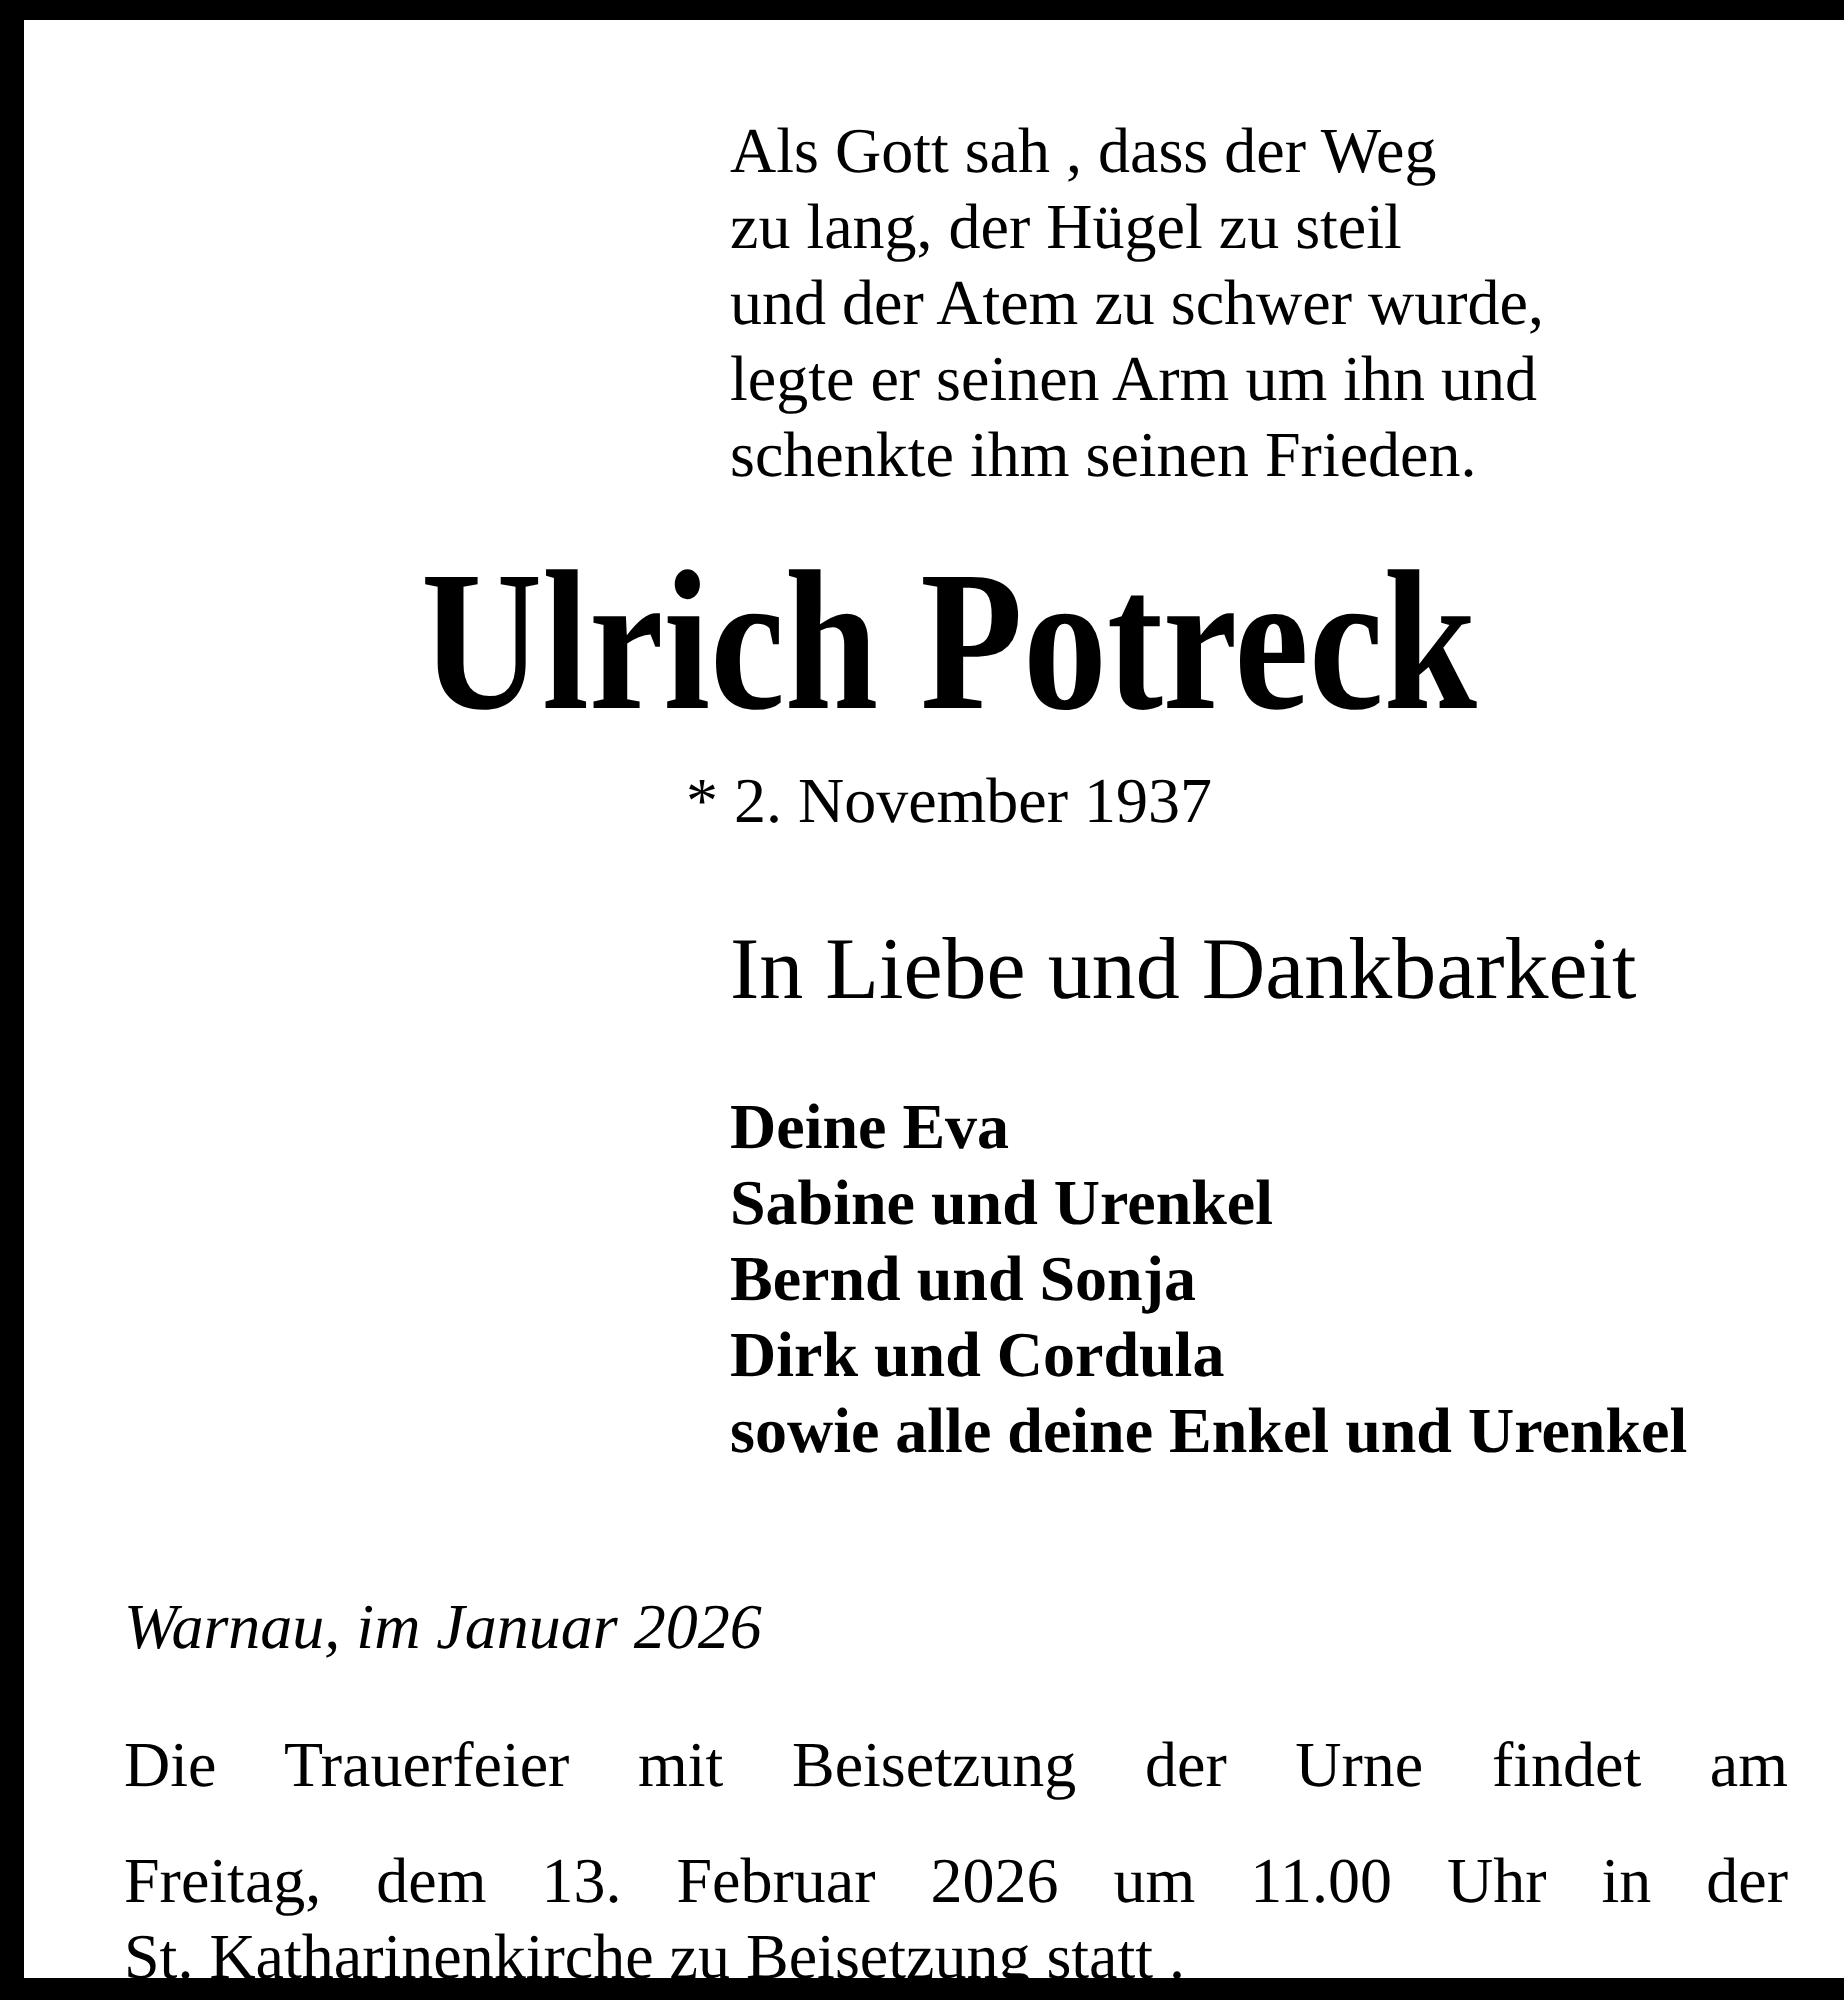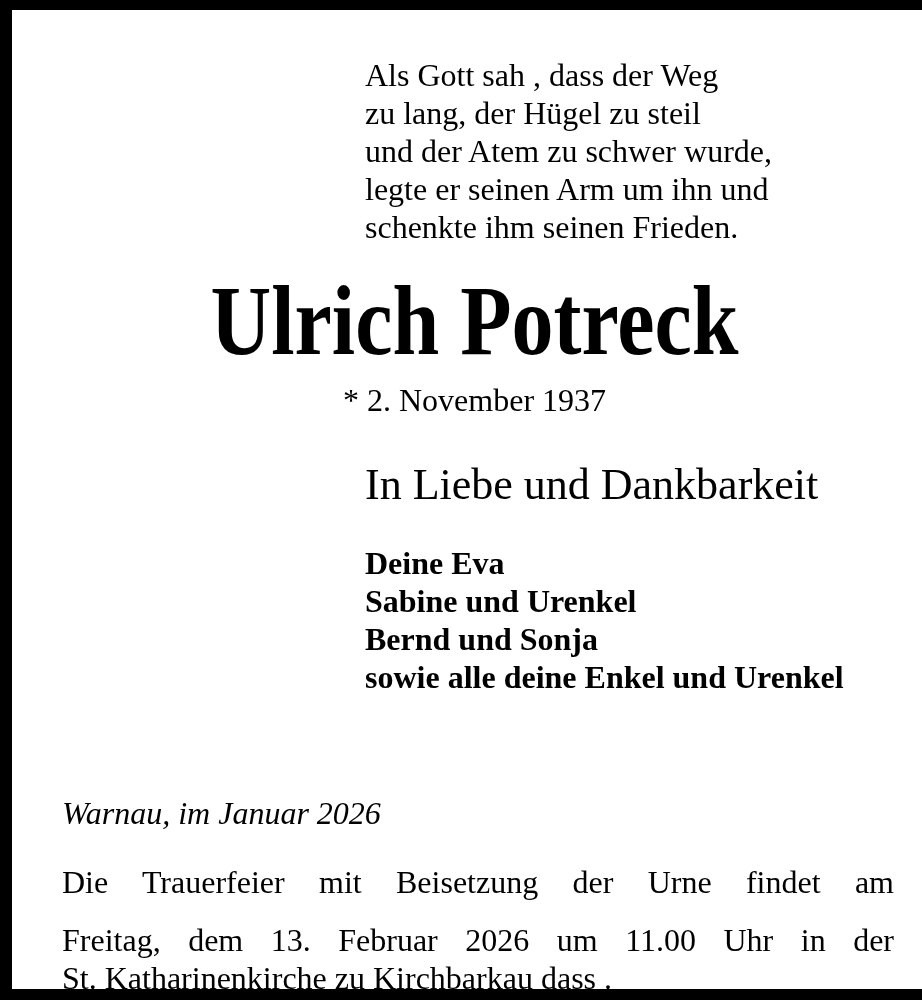--- a/index.html
+++ b/index.html
@@ -133,25 +133,26 @@
     <div class="abs dates-row">
       <span>* 2. November 1937</span>
     </div>
 
     <div class="abs tribute">In Liebe und Dankbarkeit</div>
 
     <div class="abs mourners">
       <div>Deine Eva</div>
       <div>Sabine und Urenkel</div>
       <div>Bernd und Sonja</div>
+      <div>Dirk und Cordula</div>
       <div>sowie alle deine Enkel und Urenkel</div>
     </div>
 
     <div class="abs place-date">Warnau, im Januar 2026</div>
 
     <div class="abs notice">
       <div class="notice-line-justified">Die Trauerfeier mit Beisetzung der Urne findet am</div>
       <div class="notice-line-justified">Freitag, dem 13. Februar 2026 um 11.00 Uhr in der</div>
-      <div class="notice-line-last">St. Katharinenkirche zu Kirchbarkau dass .</div>
+      <div class="notice-line-last">St. Katharinenkirche zu Beisetzung statt .</div>
     </div>
 
   </div>
 </div>
 
 </body></html>

